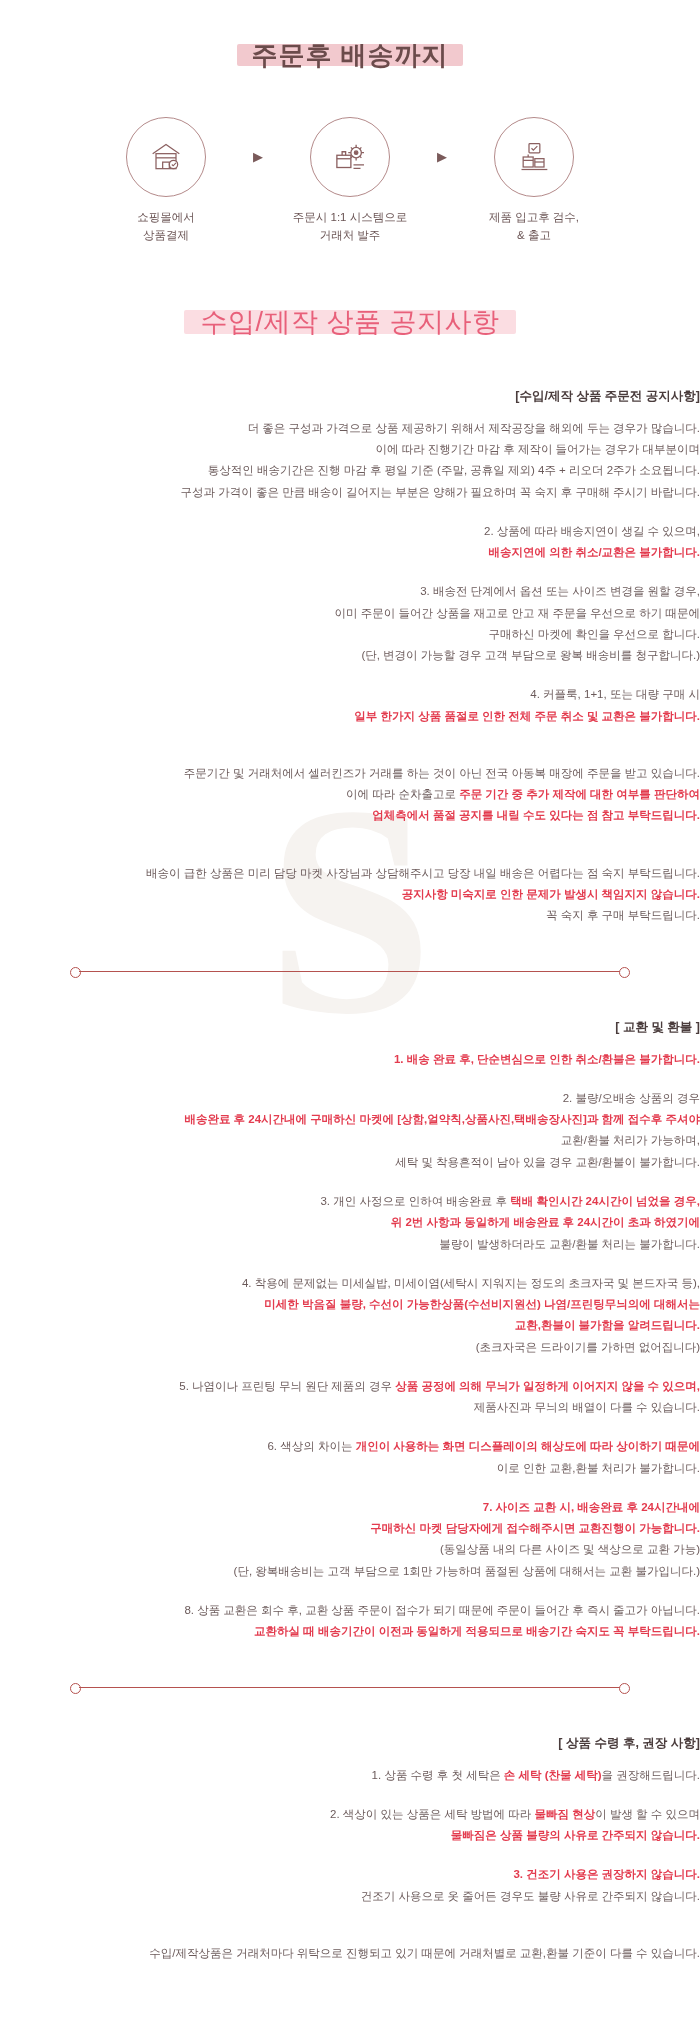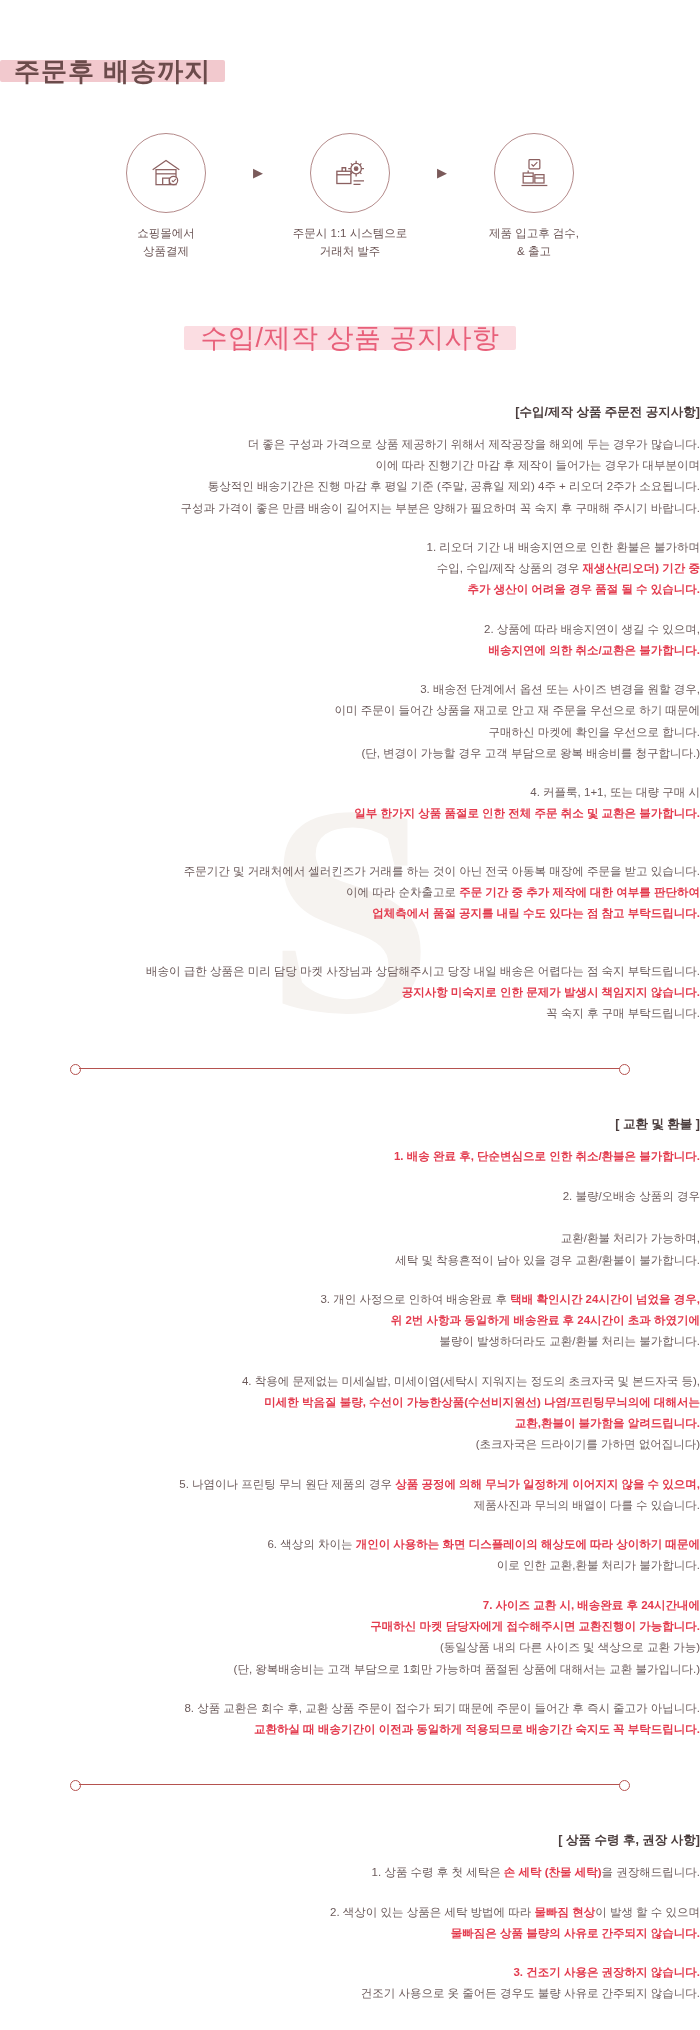--- a/index.html
+++ b/index.html
@@ -29,22 +29,22 @@
     color:#f6f3f0;
     font-weight:bold;
     z-index:0;
     line-height:1;
     user-select:none;
   }
   .content{position:relative;z-index:2;}
 
   
   .top-title-wrap{
-    text-align:left;
-    padding-top:52px;
+    text-align:center;
+    padding-top:36px;
   }
   .top-title{
     display:inline-block;
     position:relative;
     font-size:26px;
     font-weight:bold;
     letter-spacing:1px;
     color:#6b4b4b;
     padding:2px 14px;
   }
@@ -242,25 +242,20 @@
     <div class="block" style="margin-top:42px;">
       <div class="sec-head">[수입/제작 상품 주문전 공지사항]</div>
 
       <div class="p">
         <span>더 좋은 구성과 가격으로 상품 제공하기 위해서 제작공장을 해외에 두는 경우가 많습니다.</span><br>
         <span>이에 따라 진행기간 마감 후 제작이 들어가는 경우가 대부분이며</span><br>
         <span>통상적인 배송기간은 진행 마감 후 평일 기준 (주말, 공휴일 제외) 4주 + 리오더 2주가 소요됩니다.</span><br>
         <span>구성과 가격이 좋은 만큼 배송이 길어지는 부분은 양해가 필요하며 꼭 숙지 후 구매해 주시기 바랍니다.</span>
       </div>
 
-      <div class="p">
-        <span>1. 리오더 기간 내 배송지연으로 인한 환불은 불가하며</span><br>
-        <span>수입, 수입/제작 상품의 경우 </span><span class="red">재생산(리오더) 기간 중</span><br>
-        <span class="red">추가 생산이 어려울 경우 품절 될 수 있습니다.</span>
-      </div>
 
       <div class="p">
         <span>2. 상품에 따라 배송지연이 생길 수 있으며,</span><br>
         <span class="red">배송지연에 의한 취소/교환은 불가합니다.</span>
       </div>
 
       <div class="p">
         <span>3. 배송전 단계에서 옵션 또는 사이즈 변경을 원할 경우,</span><br>
         <span>이미 주문이 들어간 상품을 재고로 안고 재 주문을 우선으로 하기 때문에</span><br>
         <span>구매하신 마켓에 확인을 우선으로 합니다.</span><br>
@@ -297,21 +292,21 @@
 
     <div class="block">
       <div class="sec-head">[ 교환 및 환불 ]</div>
 
       <div class="p">
         <span class="red">1. 배송 완료 후, 단순변심으로 인한 취소/환불은 불가합니다.</span>
       </div>
 
       <div class="p">
         <span>2. 불량/오배송 상품의 경우</span><br>
-        <br>
+        <span class="red">배송완료 후 24시간내에 구매하신 마켓에 [상함,얼약칙,상품사진,택배송장사진]과 함께 접수후 주셔야</span><br>
         <span>교환/환불 처리가 가능하며,</span><br>
         <span>세탁 및 착용흔적이 남아 있을 경우 교환/환불이 불가합니다.</span>
       </div>
 
       <div class="p">
         <span>3. 개인 사정으로 인하여 배송완료 후 </span><span class="red">택배 확인시간 24시간이 넘었을 경우,</span><br>
         <span class="red">위 2번 사항과 동일하게 배송완료 후 24시간이 초과 하였기에</span><br>
         <span>불량이 발생하더라도 교환/환불 처리는 불가합니다.</span>
       </div>
 

